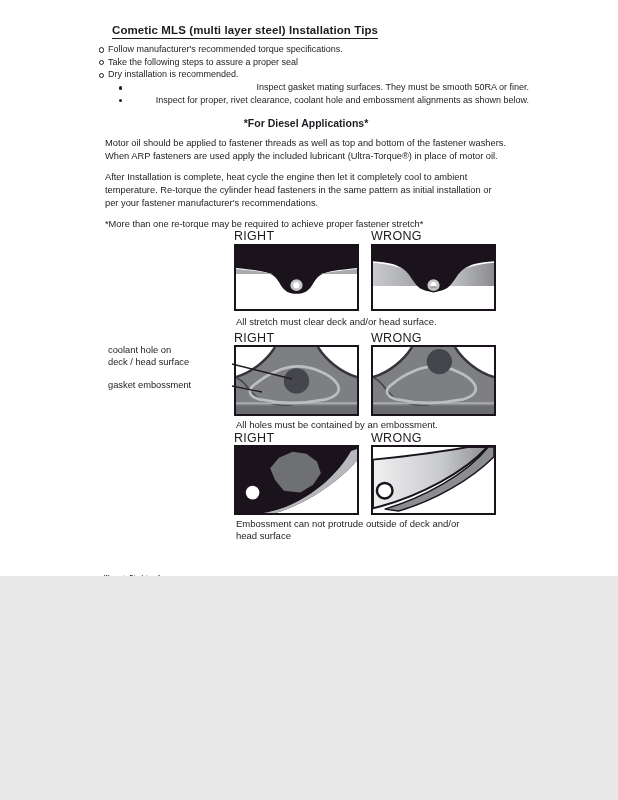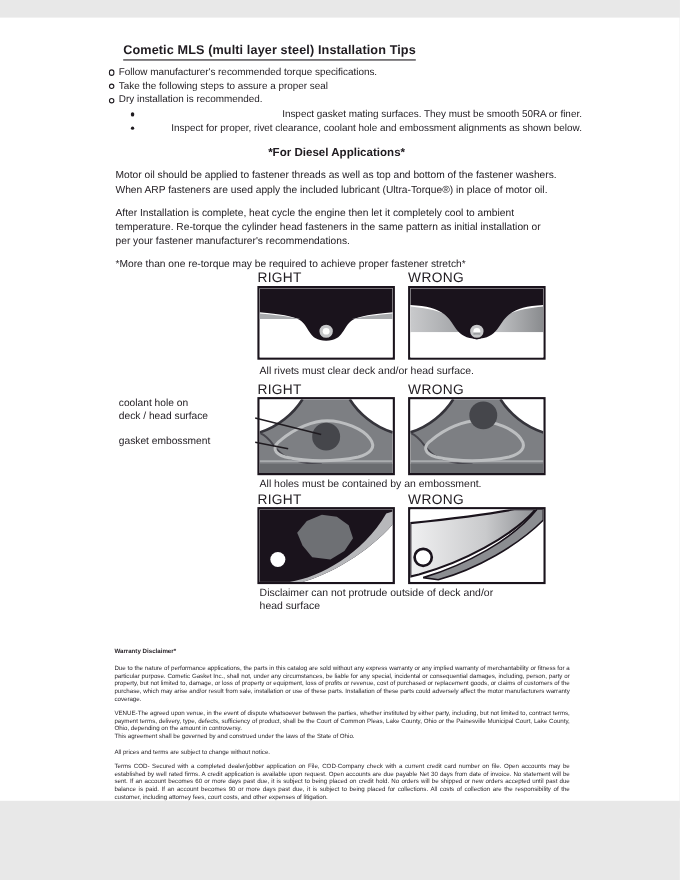--- a/index.html
+++ b/index.html
@@ -1,19 +1,19 @@
 <!DOCTYPE html>
 <html><head>
 <meta charset="utf-8">
 <style>
   html,body{margin:0;padding:0;background:#e8e8e8;}
   .page{
-    position:relative;width:618px;height:712px;background:#ffffff;
+    position:relative;width:618px;height:576px;background:#ffffff;
     font-family:"Liberation Sans","DejaVu Sans",sans-serif;color:#1f1b20;
-    overflow:hidden;margin:16px auto;
+    overflow:hidden;margin:0 auto;
   }
   .abs{position:absolute;}
   
   .title{left:112px;top:24px;font-size:11.5px;font-weight:bold;
     border-bottom:1.6px solid #1f1b20;padding-bottom:2px;letter-spacing:.1px;}
   
   .tips{left:99px;top:43px;width:430px;font-size:9px;line-height:12.7px;}
   .b{position:relative;padding-left:9px;}
   .b::before{content:"";position:absolute;left:0;top:4.2px;width:3.4px;height:3.4px;
     border:1px solid #1f1b20;border-radius:50%;background:#fff;}
@@ -89,21 +89,21 @@
       <path d="M0,17.5 C16,19 28,22 38,27 C44,31 48,36 50,40 L50,42 L0,42 Z" fill="url(#gL)"></path>
       <path d="M124,17.5 C108,19 96,22 86,27 C80,31 76,36 74,40 L74,42 L124,42 Z" fill="url(#gR)"></path>
       <rect x="0" y="42" width="124" height="24" fill="#ffffff"></rect>
       <path d="M0,0 H124 V16 C108,17 100,19 92,25 C82,33 82,48 62,48 C42,48 42,33 32,25 C24,19 16,17 0,16 Z" fill="#1a131c"></path>
       <circle cx="62" cy="41" r="7" fill="#c6c7c9" stroke="#1a131c" stroke-width="1.5"></circle>
       <circle cx="62" cy="41" r="3.2" fill="#ffffff"></circle>
       <line x1="58.8" y1="43.2" x2="65.2" y2="43.2" stroke="#9d9fa2" stroke-width="2.2"></line>
     </svg>
   </div>
 
-  <div class="abs cap" style="left:236px;top:316px;">All rivets must clear deck and/or head surface.</div>
+  <div class="abs cap" style="left:236px;top:316px;">All stretch must clear deck and/or head surface.</div>
 
   <div class="abs rw" style="left:234px;top:331px;">RIGHT</div>
   <div class="abs rw" style="left:371px;top:331px;">WRONG</div>
 
   <div class="abs sidelabel" style="left:108px;top:344px;white-space:pre-line;">coolant hole on
 deck / head surface</div>
   <div class="abs sidelabel" style="left:108px;top:379px;">gasket embossment</div>
 
   <div class="abs panel" style="left:234px;top:345px;height:67px;">
     <svg width="121" height="67" viewBox="0 0 124 69" preserveAspectRatio="none">
@@ -164,21 +164,21 @@
             <stop offset="1" stop-color="#8d8f93"></stop>
         </linearGradient>
       </defs>
       <rect width="124" height="68" fill="#ffffff"></rect>
       <path d="M118,0 L124,0 L124,10 C100,34 62,56 26,66 L12,64 C52,52 96,28 118,0 Z" fill="#8b8d91" stroke="#1a131c" stroke-width="1.5"></path>
       <path d="M0,13 C38,9 76,4 97,0 L117,0 C94,26 48,50 8,61 L0,63 Z" fill="url(#g3)" stroke="#1a131c" stroke-width="2"></path>
       <circle cx="12" cy="45" r="8" fill="#ffffff" stroke="#1a131c" stroke-width="2.5"></circle>
     </svg>
   </div>
 
-  <div class="abs cap" style="left:236px;top:518px;width:232px;">Disclaimer can not protrude outside of deck and/or head surface</div>
+  <div class="abs cap" style="left:236px;top:518px;width:232px;">Embossment can not protrude outside of deck and/or head surface</div>
 
   <div class="abs disc">
     <div class="dh">Warranty Disclaimer*</div>
     <p>Due to the nature of performance applications, the parts in this catalog are sold without any express warranty or any implied warranty of merchantability or fitness for a particular purpose.  Cometic Gasket Inc., shall not, under any circumstances, be liable for any special, incidental or consequential damages, including, person, party or property, but not limited to, damage, or loss of property or equipment, loss of profits or revenue, cost of purchased or replacement goods, or claims of customers of the purchase, which may arise and/or result from sale, installation or use of these parts.  Installation of these parts could adversely affect the motor manufacturers warranty coverage.</p>
     <p>VENUE-The agreed upon venue, in the event of dispute whatsoever between the parties, whether instituted by either party, including, but not limited to, contract terms, payment terms, delivery, type, defects, sufficiency of product, shall be the Court of Common Pleas, Lake County, Ohio or the Painesville Municipal Court, Lake County, Ohio, depending on the amount in controversy.
 This agreement shall be governed by and construed under the laws of the State of Ohio.</p>
     <p>All prices and terms are subject to change without notice.</p>
     <p>Terms COD- Secured with a completed dealer/jobber application on File, COD-Company check with a current credit card number on file.  Open accounts may be established by well rated firms.  A credit application is available upon request.  Open accounts are due payable Net 30 days from date of invoice.  No statement will be sent.  If an account becomes 60 or more days past due, it is subject to being placed on credit hold.  No orders will be shipped or new orders accepted until past due balance is paid.  If an account becomes 90 or more days past due, it is subject to being placed for collections.  All costs of collection are the responsibility of the customer, including attorney fees, court costs, and other expenses of litigation.</p>
     <p>Returns- Authorized (RGA) must be obtained in advance on all returns.  A packing slip or invoice number must accompany the merchandise.  No returns after 30 days from invoice date.  All returns are subject to a 25% restocking charge.  All custom designed and custom manufactured gaskets are non-returnable.</p>
     <p>Only catalog parts are returnable.

